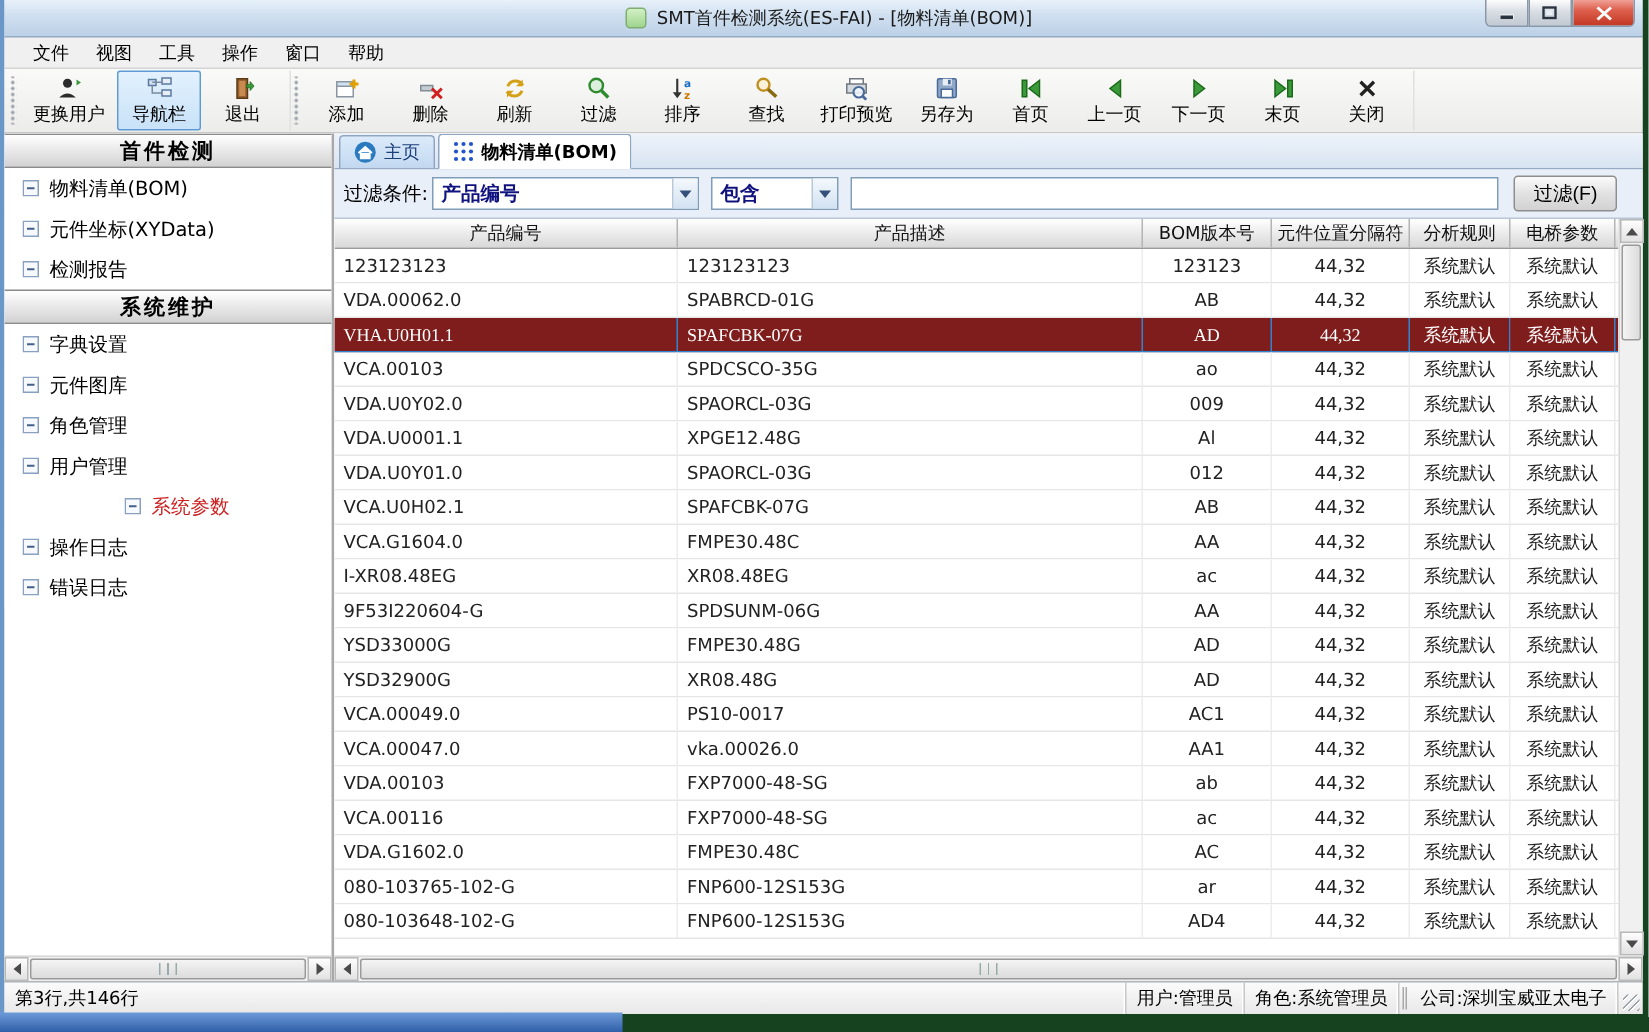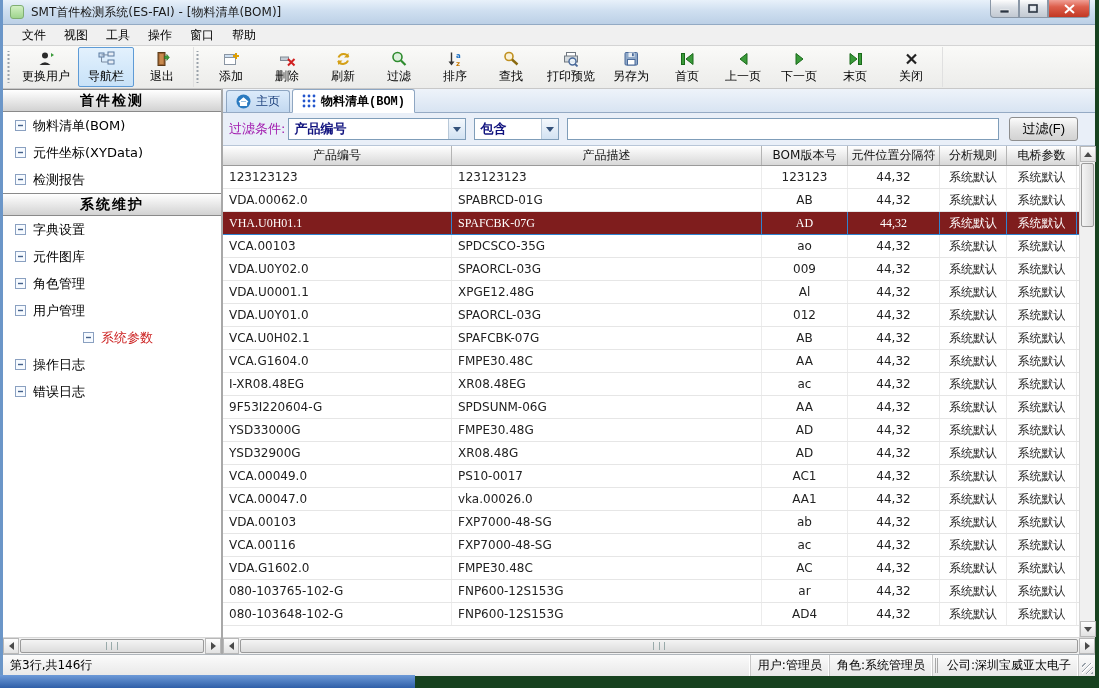--- a/index.html
+++ b/index.html
@@ -2,21 +2,21 @@
 <html><head>
 <meta charset="utf-8">
 <style>
   * { margin:0; padding:0; box-sizing:border-box; }
   html,body { width:1099px; height:688px; overflow:hidden; }
   body { background:#17421f; position:relative; font-family:"DejaVu Sans","Liberation Sans",sans-serif; font-size:12px; color:#000; }
   .desktop-strip-blue { position:absolute; left:0; bottom:0; width:415px; height:13px; background:linear-gradient(#6d9ad8,#2f5fa8); }
   .app-window { position:absolute; left:0; top:0; width:1095px; height:676px; background:#f0f0f0; border-left:3px solid #6b96c8; display:flex; flex-direction:column; }
 
   
-  .title-bar { height:25px; background:linear-gradient(#e8f1fa,#cfdff0 45%,#bcd0e6); border-bottom:1px solid #93aac4; display:flex; align-items:center; padding-left:7px; position:relative; }
+  .title-bar { height:25px; background:linear-gradient(#e8f1fa,#cfdff0 45%,#bcd0e6); border-bottom:1px solid #93aac4; display:flex; align-items:center; padding-left:7px; position:relative;justify-content:center; }
   .app-icon { width:14px; height:14px; border-radius:3px; background:linear-gradient(#d2f0c4,#9fd48e); border:1px solid #7fae72; margin-right:7px; }
   .title-text { font-size:12px; color:#1a1a1a; }
   .win-controls { position:absolute; right:5px; top:0; display:flex; }
   .win-btn { width:29px; height:18px; border:1px solid #8a97a6; border-top:none; background:linear-gradient(#fdfdfd,#d9dee4 45%,#c2c9d2); display:flex; align-items:center; justify-content:center; }
   .win-btn.min { border-radius:0 0 0 4px; }
   .win-btn.close { width:42px; background:linear-gradient(#f0a096,#dd5f4c 40%,#c23824); border-radius:0 0 4px 0; }
   .win-btn svg { display:block; }
 
   
   .menu-bar { height:21px; background:#f0f0f0; border-bottom:1px solid #d4d4d4; display:flex; align-items:center; padding-left:10px; }
@@ -36,28 +36,28 @@
   .sidebar { width:220px; background:#fff; border-right:2px solid #a8a8a8; display:flex; flex-direction:column; }
   .nav-area { flex:1; overflow:hidden; }
   .nav-header { height:23px; background:linear-gradient(#ffffff,#d2d2d2); border-top:1px solid #8a8a8a; border-bottom:1px solid #8a8a8a; font-weight:bold; font-size:14px; display:flex; align-items:center; justify-content:center; letter-spacing:2px;text-align:center; }
   .nav-item { height:27px; display:flex; align-items:center; padding-left:12px; font-size:13px; background:#fff; }
   .nav-item .node-icon { margin-right:7px; display:flex; }
   .nav-item.red { color:#cc1f1f;justify-content:center; }
 
   .content { flex:1; display:flex; flex-direction:column; min-width:0; background:#fff; }
 
   
-  .tab-strip { height:24px; background:linear-gradient(#eef3fa,#d8e4f2); display:flex; align-items:flex-end; padding-left:3px; border-bottom:1px solid #95aac4;font-family:Liberation Mono, monospace; }
+  .tab-strip { height:24px; background:linear-gradient(#eef3fa,#d8e4f2); display:flex; align-items:flex-end; padding-left:3px; border-bottom:1px solid #95aac4; }
   .tab { height:22px; display:flex; align-items:center; padding:0 9px; border:1px solid #8ea6c2; border-bottom:none; border-radius:3px 3px 0 0; margin-right:2px; font-size:12px; background:linear-gradient(#dcebfa,#c2d8f0); color:#1a3e7a; }
   .tab.active { background:#fff; font-weight:bold; color:#000; height:24px; margin-bottom:-1px; border-bottom:1px solid #fff; }
   .tab .tabicon { margin-right:5px; display:flex; }
 
   
   .filter-row { height:33px; background:#e9eff8; border-bottom:1px solid #b8c6d8; display:flex; align-items:center; padding:0 6px; }
-  .filter-label { color:#a21caf; font-size:13px; margin-right:3px; white-space:nowrap; }
+  .filter-label { color:#000000; font-size:13px; margin-right:3px; white-space:nowrap; }
   .combo { height:22px; background:#fff; border:1px solid #7f9db9; display:flex; align-items:center; position:relative; }
   .combo .combo-text { flex:1; padding:0 5px; font-weight:bold; color:#10127e; font-size:13px; white-space:nowrap; }
   .combo .combo-arrow { width:17px; height:100%; border-left:1px solid #b8c8d8; background:linear-gradient(#f4f8fc,#d2e2f2); display:flex; align-items:center; justify-content:center; }
   .arrow-down { width:0; height:0; border-left:4px solid transparent; border-right:4px solid transparent; border-top:5px solid #33517a; }
   .combo.field { width:178px; margin-right:8px; }
   .combo.op { width:85px; margin-right:8px; }
   .filter-input { width:432px; height:22px; border:1px solid #7f9db9; background:#fff; margin-right:10px; font-size:13px; padding:0 4px; font-family:inherit; }
   .filter-btn { height:24px; padding:0 12px; border:1px solid #8e8e8e; border-radius:3px; background:linear-gradient(#fbfbfb,#e2e2e2 50%,#d2d2d2); font-size:13px; }
 
   

